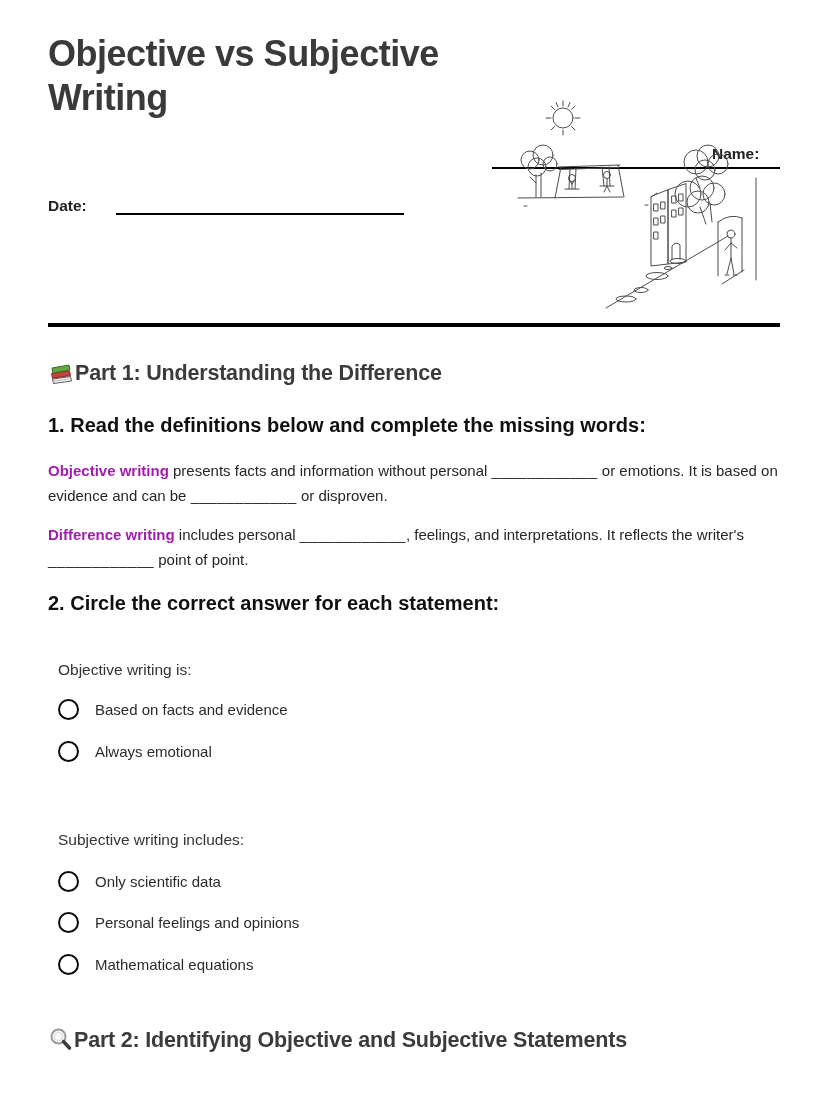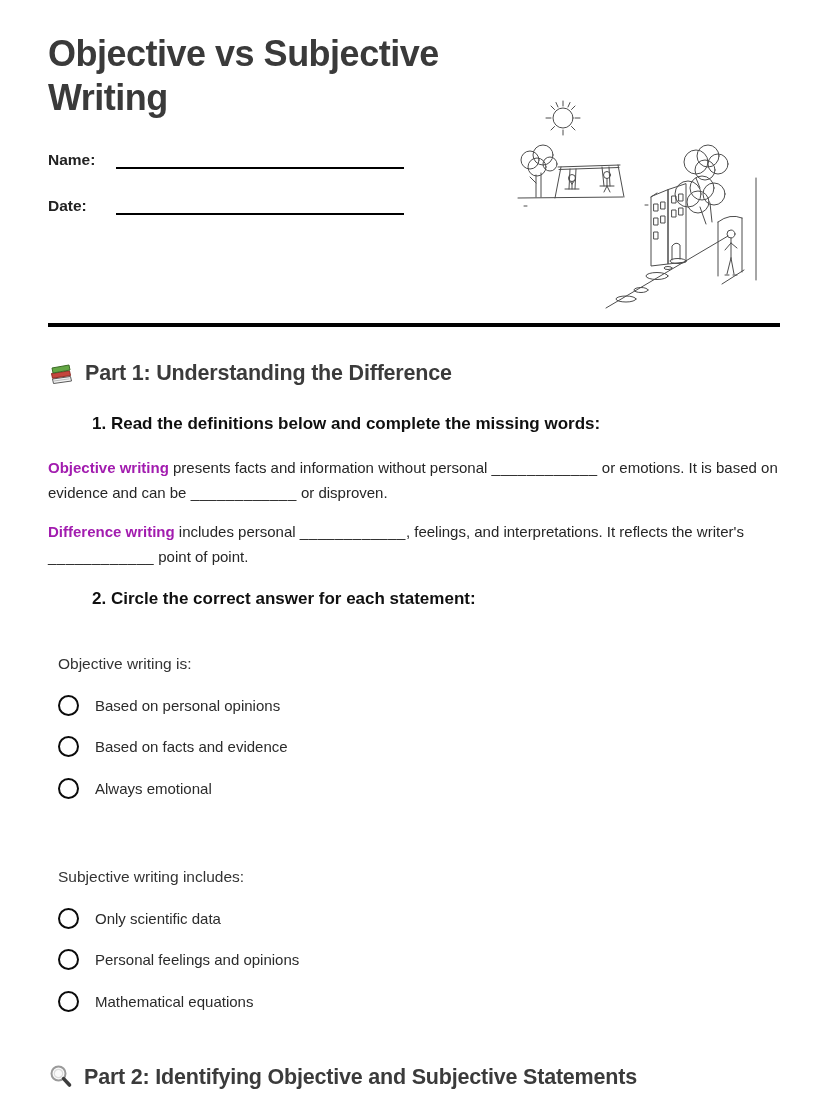--- a/index.html
+++ b/index.html
@@ -20,43 +20,43 @@
     width: 510px;
     font-size: 36px;
     line-height: 44px;
     font-weight: 700;
     color: #3a3a3a;
     letter-spacing: -0.5px;
   }
 
   
   .field-row { display: flex; align-items: flex-end; height: 24px; }
-  .field-row.name { margin-top: 25px; }
+  .field-row.name { margin-top: 25px; flex-direction: column; }
   .field-row.date { margin-top: 22px; }
   .field-label { font-weight: 700; font-size: 15.5px; color: #222; width: 68px; }
   .field-line { width: 288px; border-bottom: 2px solid #000; height: 100%; }
 
   
   .illustration { position: absolute; left: 510px; top: 62px; }
 
   
   .divider { height: 4px; background: #000; margin-top: 108px; }
 
   
   .part-heading {
-    display: flex; align-items: center; gap: 10px;
+    display: flex; align-items: center; 
     font-size: 21.5px; font-weight: 700; color: #3b3b3b;
     letter-spacing: -0.2px;
   }
   .part-heading.part1 { margin-top: 33px; }
   .part-heading.part2 { margin-top: 52px; }
   .part-heading .h-icon { flex: 0 0 auto; display: inline-flex; }
 
   
-  .instruction { font-weight: 700; font-size: 17px; color: #101010; margin-left: 44px; }
+  .instruction { font-weight: 700; font-size: 20px; color: #101010; }
   .instruction.first { margin-top: 27px; }
   .instruction.second { margin-top: 20px; }
 
   
   .definition { font-size: 15px; line-height: 25px; color: #262626; margin-top: 21px; }
   .definition.second { margin-top: 14px; }
   .definition b { color: #a21caf; }
   .blank { letter-spacing: 0.5px; color: #262626; }
 
   
@@ -215,24 +215,20 @@
     <p class="instruction first">1. Read the definitions below and complete the missing words:</p>
 
     <p class="definition"><b>Objective writing</b><span> presents facts and information without personal </span><span class="blank">____________</span><span> or emotions. It is based on evidence and can be </span><span class="blank">____________</span><span> or disproven.</span></p>
 
     <p class="definition second"><b>Difference writing</b><span> includes personal </span><span class="blank">____________</span><span>, feelings, and interpretations. It reflects the writer's </span><span class="blank">____________</span><span> point of point.</span></p>
 
     <p class="instruction second">2. Circle the correct answer for each statement:</p>
 
     <div class="question-group g1">
       <div class="group-label">Objective writing is:</div>
-      <div class="option-row first">
-        <span class="radio"></span>
-        <span class="option-label">Based on personal opinions</span>
-      </div>
       <div class="option-row">
         <span class="radio"></span>
         <span class="option-label">Based on facts and evidence</span>
       </div>
       <div class="option-row">
         <span class="radio"></span>
         <span class="option-label">Always emotional</span>
       </div>
     </div>
 

